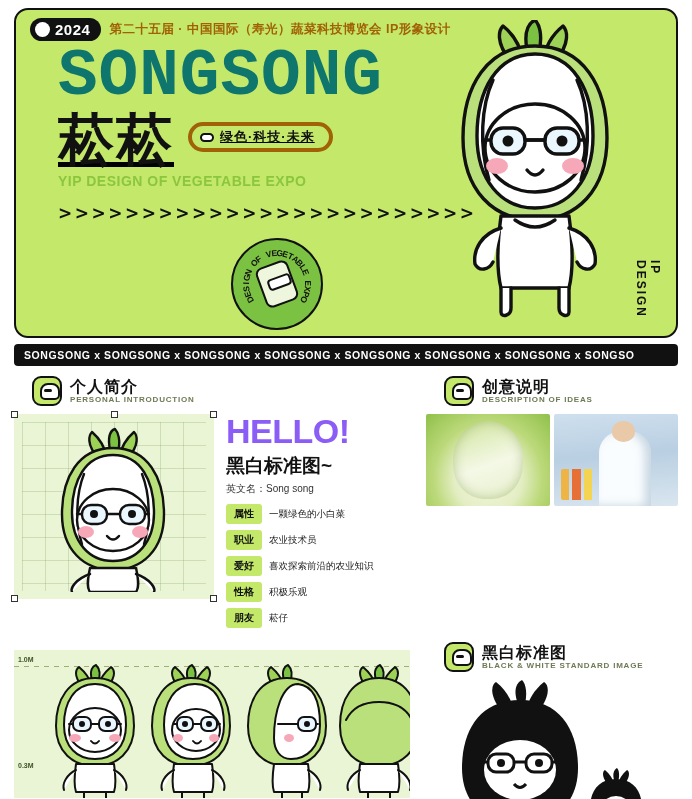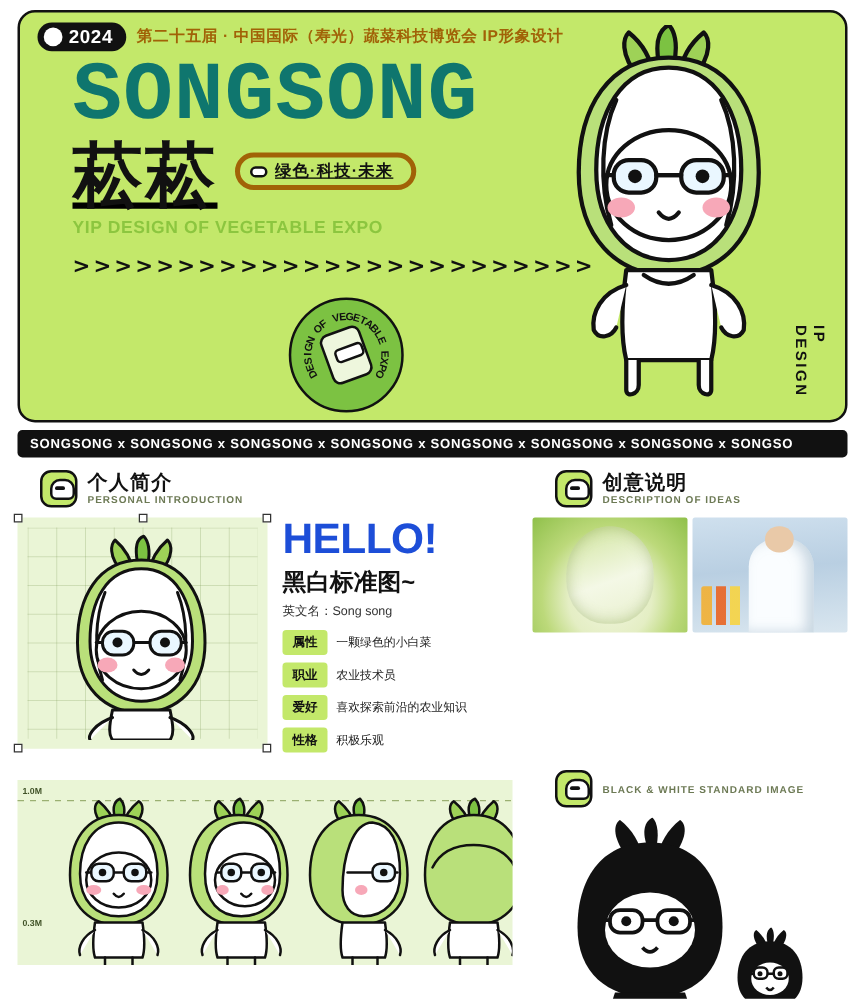--- a/index.html
+++ b/index.html
@@ -175,21 +175,21 @@
   }
   .handle {
     position: absolute; width: 7px; height: 7px;
     background: #fff; border: 1px solid #333;
   }
   .cursor-arrow {
     position: absolute; right: 32px; bottom: 12px;
     width: 0; height: 0;
   }
 
-  .hello { font-size: 34px; font-weight: bold; color: #1d4ed8; letter-spacing: -.5px; line-height: 1; }
+  .hello { font-size: 34px; font-weight: bold; color: #8b5cf6; letter-spacing: -.5px; line-height: 1; }
   .iam { font-size: 19px; font-weight: bold; color: #111; margin-top: 5px; }
   .enname { font-size: 10px; color: #333; margin-top: 3px; }
   .attr-list { margin-top: 8px; display: flex; flex-direction: column; gap: 6px; }
   .attr-row { display: flex; align-items: center; gap: 7px; }
   .attr-key {
     background: #c3e86a; color: #111;
     font-size: 10px; font-weight: bold;
     padding: 3px 8px; border-radius: 3px; white-space: nowrap;
   }
   .attr-val { font-size: 9.5px; color: #222; }
@@ -431,20 +431,24 @@
             <span class="attr-val">农业技术员</span>
           </div>
           <div class="attr-row">
             <span class="attr-key">爱好</span>
             <span class="attr-val">喜欢探索前沿的农业知识</span>
           </div>
           <div class="attr-row">
             <span class="attr-key">性格</span>
             <span class="attr-val">积极乐观</span>
           </div>
+          <div class="attr-row">
+            <span class="attr-key">朋友</span>
+            <span class="attr-val">菘仔</span>
+          </div>
         </div>
       </div>
     </div>
   </div>
 
   <div class="col-right">
     <div class="sec-head">
       <div class="sec-badge"></div>
       <div>
         <div class="sec-cn">创意说明</div>
@@ -546,20 +550,21 @@
         </g>
       </svg>
     </div>
 
   </div>
 
   <div class="bw">
     <div class="sec-head">
       <div class="sec-badge"></div>
       <div>
+        <div class="sec-cn">黑白标准图</div>
         <div class="sec-en">BLACK &amp; WHITE STANDARD IMAGE</div>
       </div>
     </div>
 
     <div class="bw-canvas">
       <svg viewBox="0 0 240 148" width="240" height="148">
 
         <g transform="translate(42,4)">
           <path d="M50 20 C44 4 50 -2 54 -4 C58 0 60 10 56 24 Z" fill="#111"></path>
           <path d="M34 28 C20 10 24 0 28 -2 C38 6 44 16 46 28 Z" fill="#111"></path>

